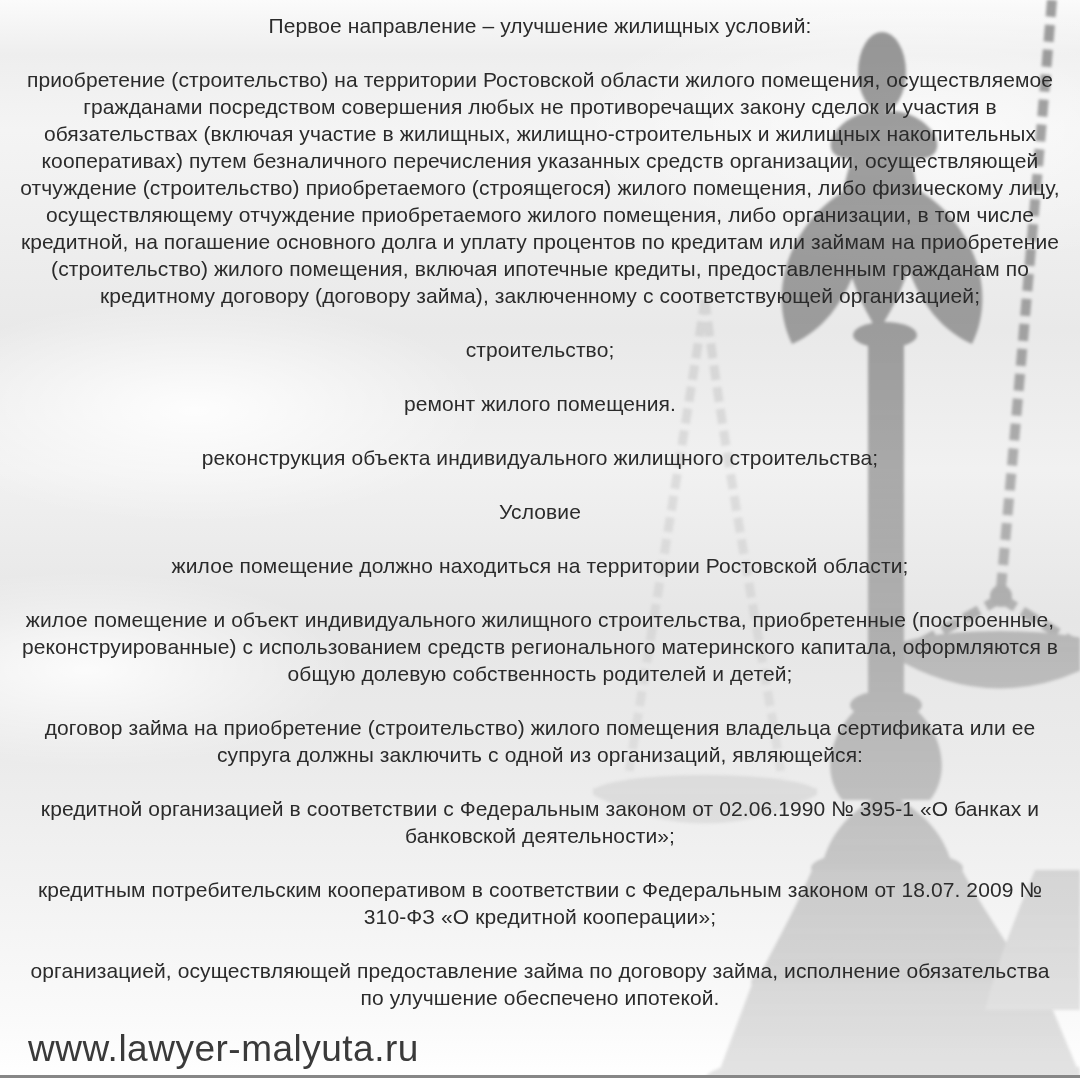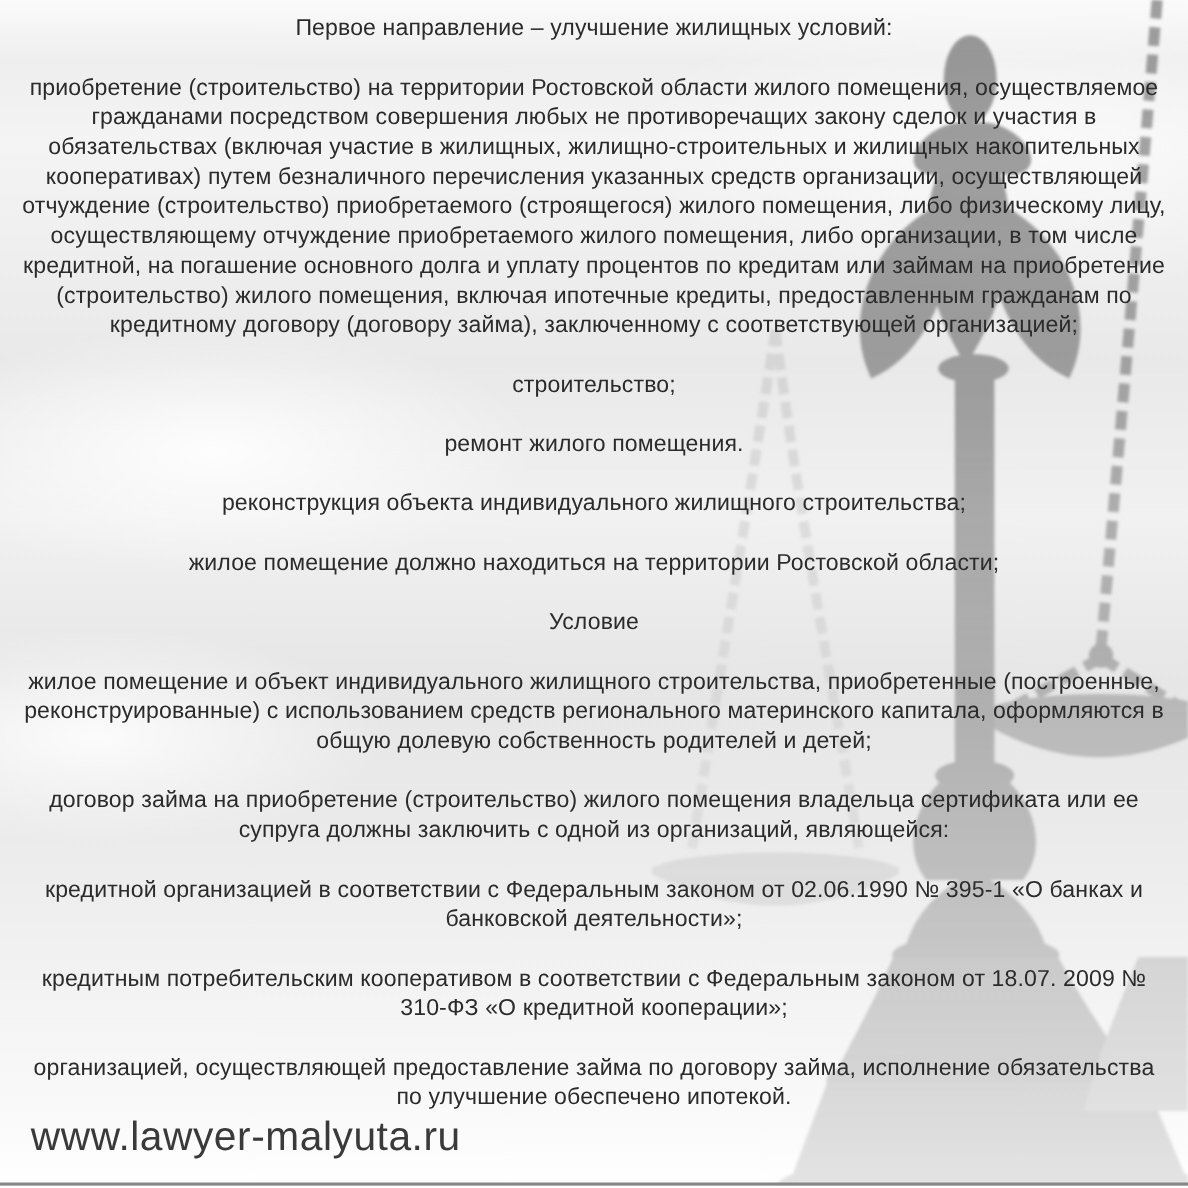--- a/index.html
+++ b/index.html
@@ -45,21 +45,21 @@
     letter-spacing: 0.1px;
     border-radius: 29px;
   }
   .doc p {
     margin: 0 0 27px 0;
   }
 
   .footer-url {
     position: absolute;
     left: 28px;
-    bottom: 26px;
+    bottom: 10px;
     font-size: 37px;
     letter-spacing: 0.5px;
     color: #3a3a3a;
   }
 
   .bottom-line {
     position: absolute;
     left: 0;
     right: 0;
     bottom: 2px;
@@ -146,22 +146,22 @@
       </g>
     </svg>
   </div>
 
   <div class="doc">
     <p>Первое направление – улучшение жилищных условий:</p>
     <p>приобретение (строительство) на территории Ростовской области жилого помещения, осуществляемое гражданами посредством совершения любых не противоречащих закону сделок и участия в обязательствах (включая участие в жилищных, жилищно-строительных и жилищных накопительных кооперативах) путем безналичного перечисления указанных средств организации, осуществляющей отчуждение (строительство) приобретаемого (строящегося) жилого помещения, либо физическому лицу, осуществляющему отчуждение приобретаемого жилого помещения, либо организации, в том числе кредитной, на погашение основного долга и уплату процентов по кредитам или займам на приобретение (строительство) жилого помещения, включая ипотечные кредиты, предоставленным гражданам по кредитному договору (договору займа), заключенному с соответствующей организацией;</p>
     <p>строительство;</p>
     <p>ремонт жилого помещения.</p>
     <p>реконструкция объекта индивидуального жилищного строительства;</p>
+    <p>Условие</p>
     <p>жилое помещение должно находиться на территории Ростовской области;</p>
-    <p>Условие</p>
     <p>жилое помещение и объект индивидуального жилищного строительства, приобретенные (построенные, реконструированные) с использованием средств регионального материнского капитала, оформляются в общую долевую собственность родителей и детей;</p>
     <p>договор займа на приобретение (строительство) жилого помещения владельца сертификата или ее супруга должны заключить с одной из организаций, являющейся:</p>
     <p>кредитной организацией в соответствии с Федеральным законом от 02.06.1990 № 395-1 «О банках и банковской деятельности»;</p>
     <p>кредитным потребительским кооперативом в соответствии с Федеральным законом от 18.07. 2009 № 310-ФЗ «О кредитной кооперации»;</p>
     <p>организацией, осуществляющей предоставление займа по договору займа, исполнение обязательства по улучшение обеспечено ипотекой.</p>
   </div>
 
   <div class="footer-url">www.lawyer-malyuta.ru</div>
 
   <div class="bottom-line"></div>

